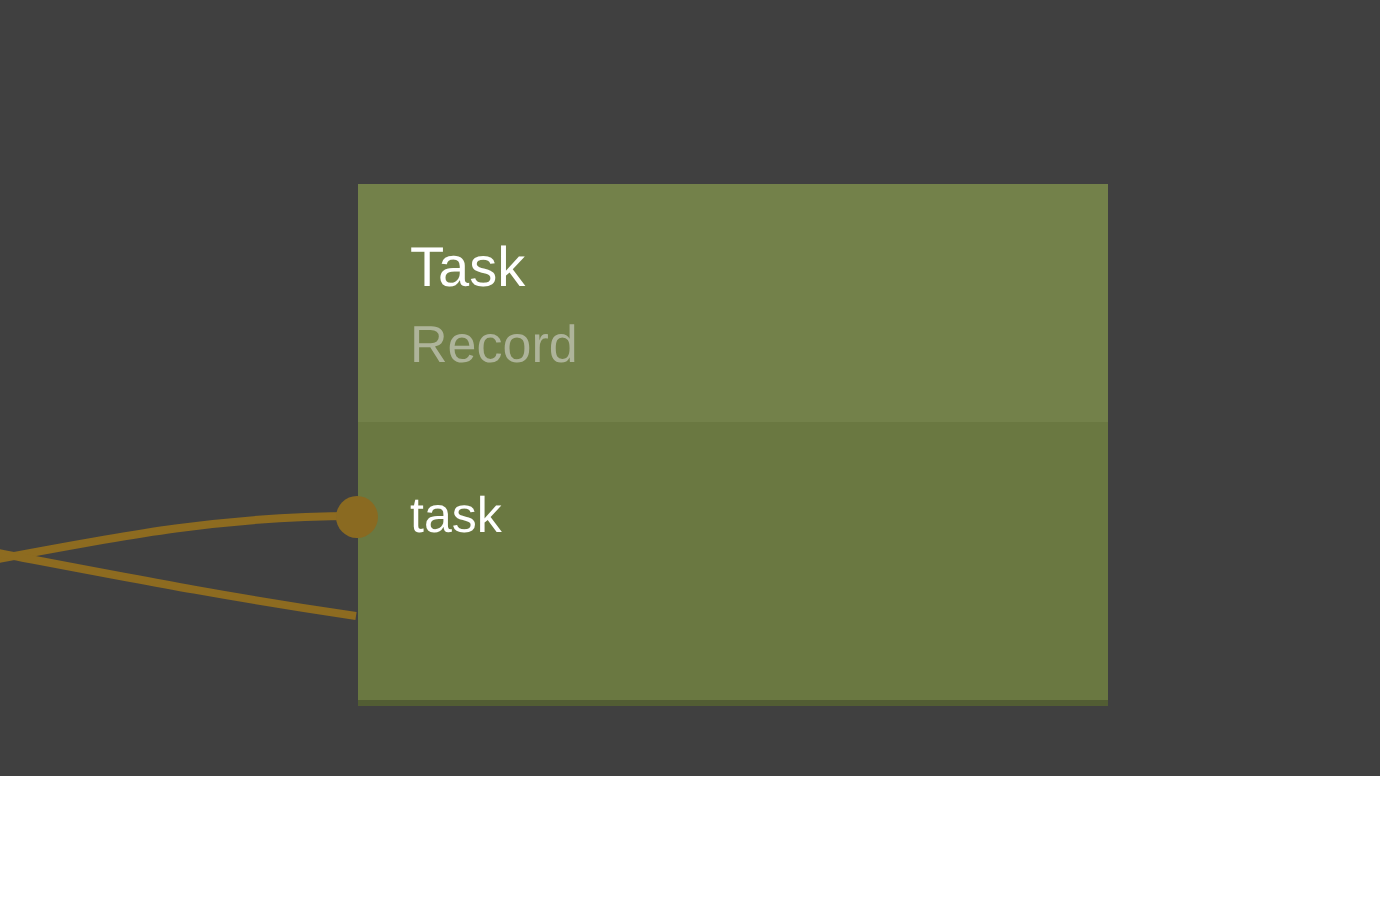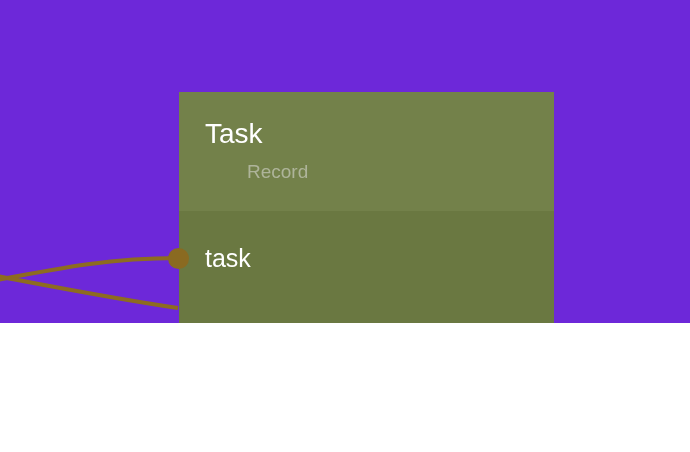--- a/index.html
+++ b/index.html
@@ -6,22 +6,22 @@
     margin: 0;
     padding: 0;
     width: 690px;
     height: 452px;
     overflow: hidden;
     font-family: "Liberation Sans", "DejaVu Sans", sans-serif;
   }
   .canvas {
     position: relative;
     width: 690px;
-    height: 323px;
-    background: #6d28d9;
+    height: 388px;
+    background: #404040;
     overflow: hidden;
   }
   .wires-svg {
     position: absolute;
     left: 0;
     top: 0;
     width: 690px;
     height: 452px;
     z-index: 1;
   }
@@ -46,26 +46,25 @@
     padding: 23px 20px 0 26px;
   }
   .node-title {
     font-size: 28px;
     line-height: 38px;
     font-weight: 400;
     color: #ffffff;
     white-space: nowrap;
   }
   .node-subtitle {
-    font-size: 19px;
+    font-size: 26px;
     line-height: 38px;
     font-weight: 400;
     color: #aeb49a;
     white-space: nowrap;
-    margin-left: 42px;
   }
   .node-body {
     height: 142px;
     background: #6a7841;
     box-sizing: border-box;
     padding-top: 22px;
     border-bottom: 3px solid #525d33;
   }
   .port-row {
     position: relative;

